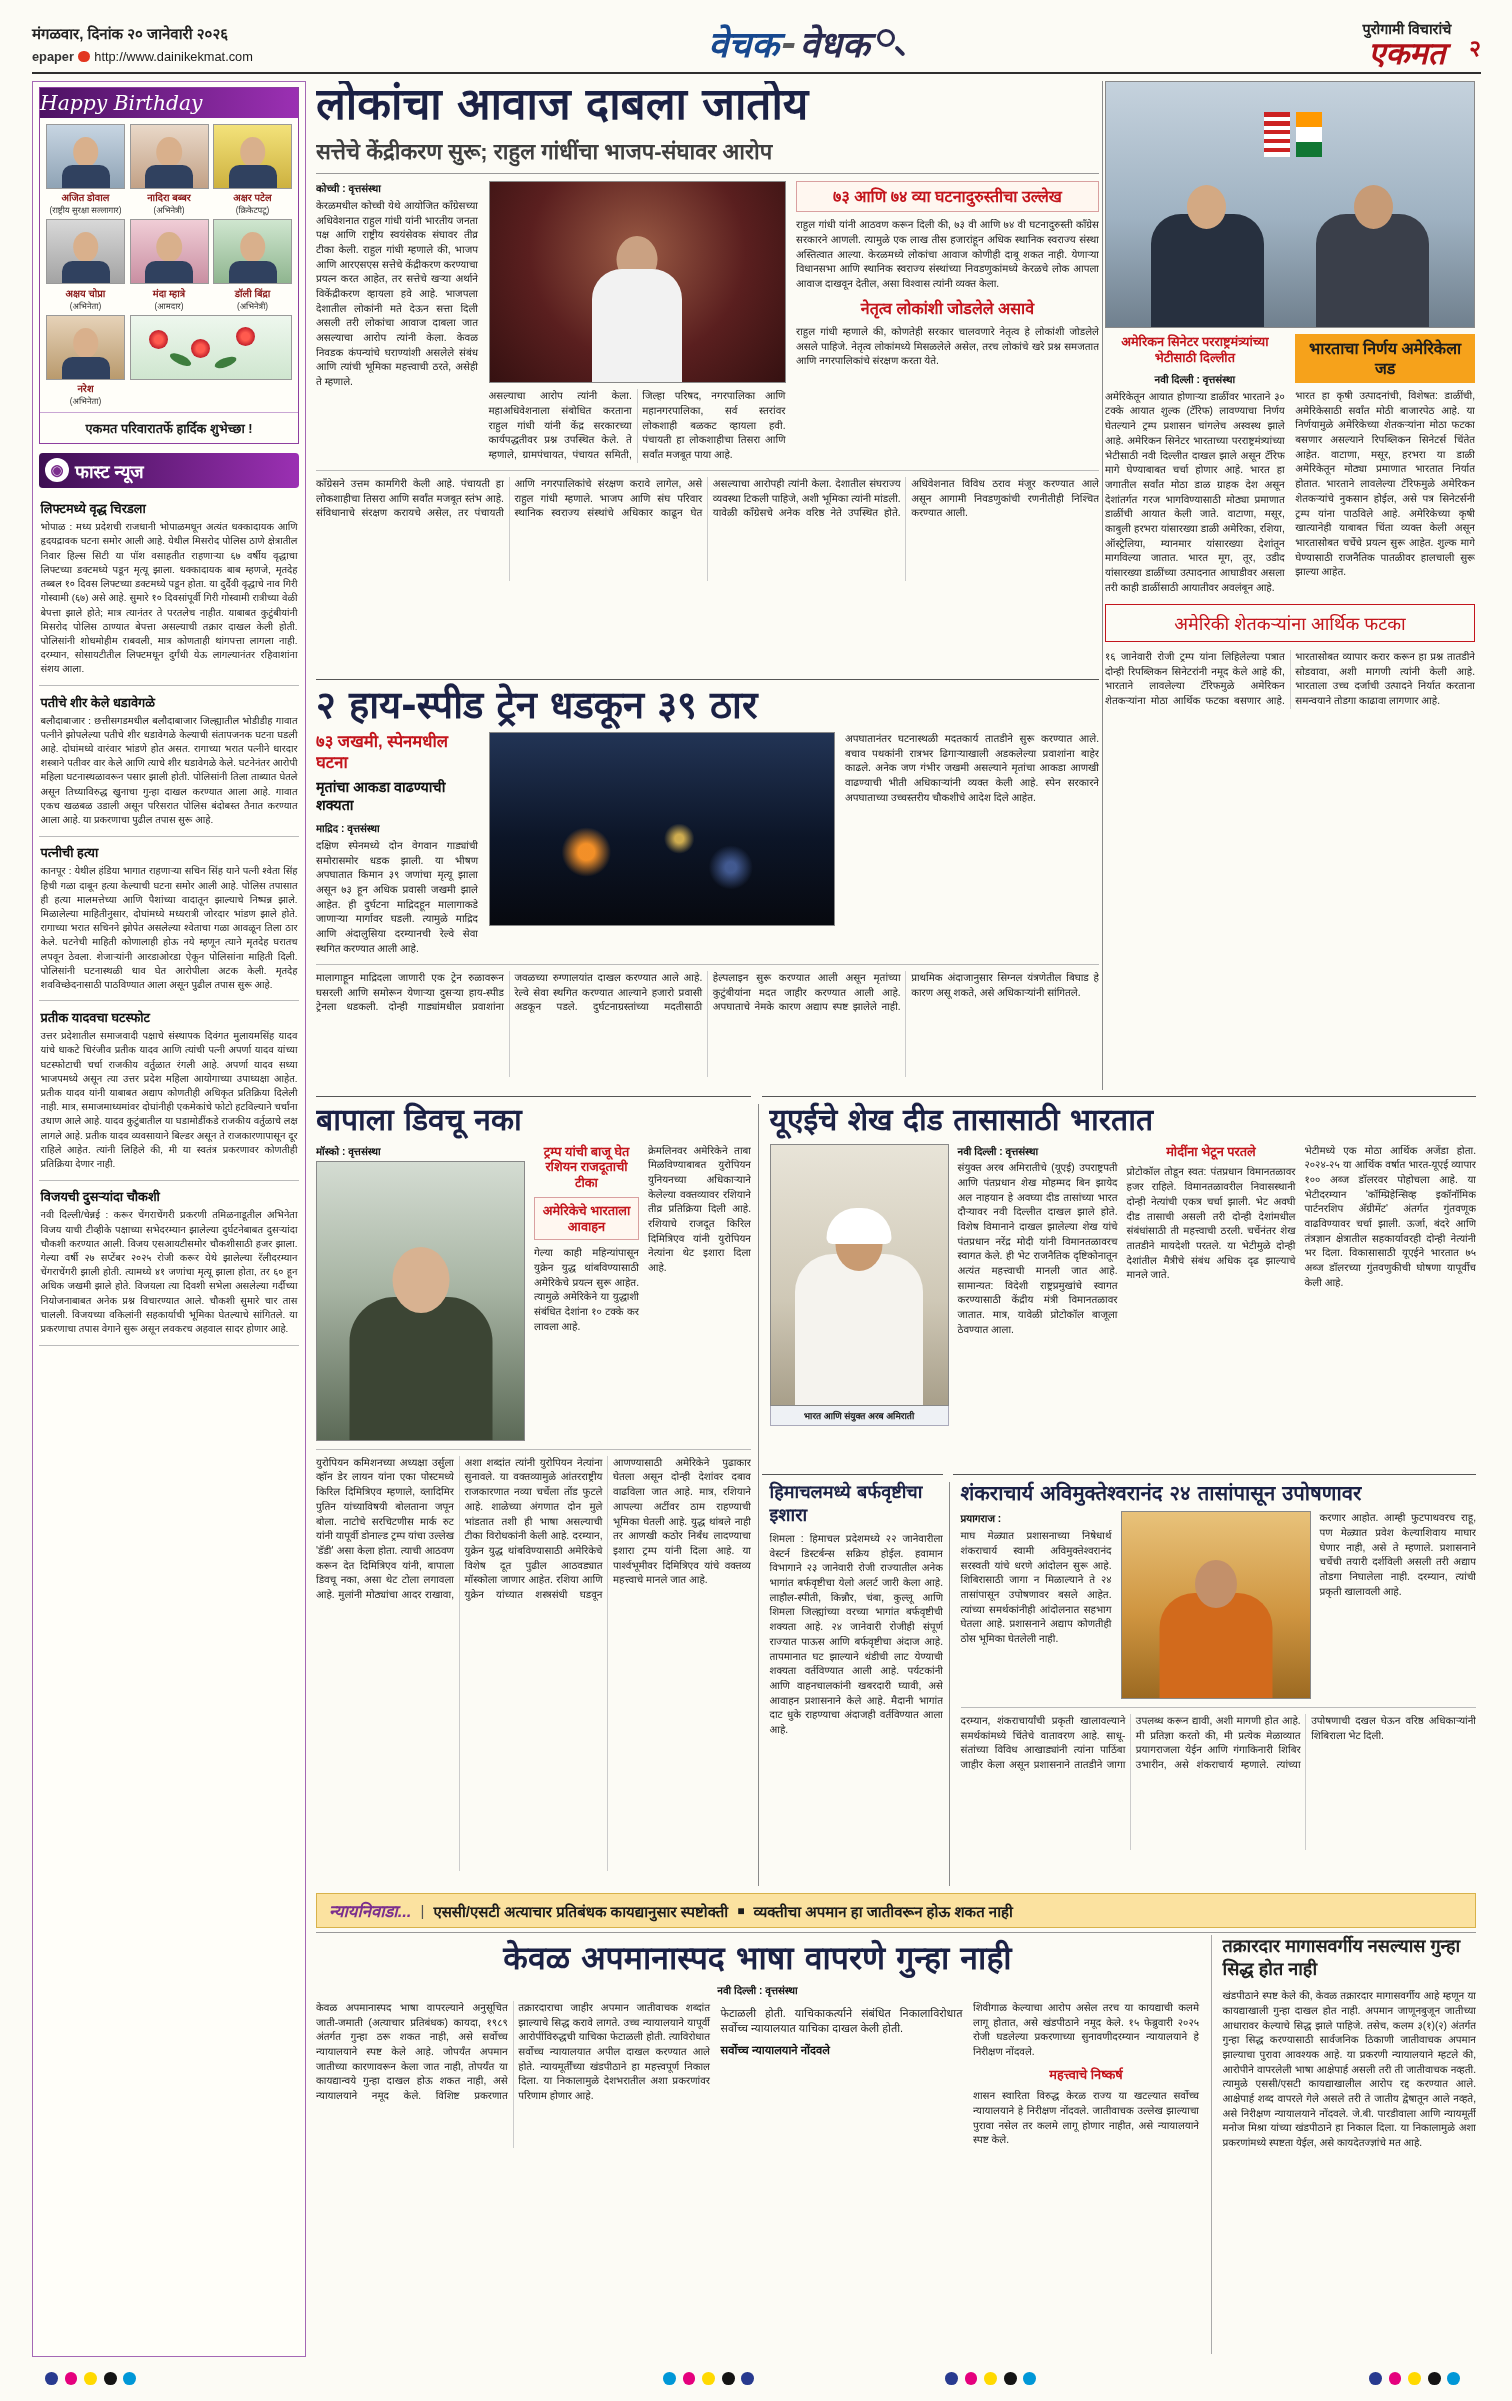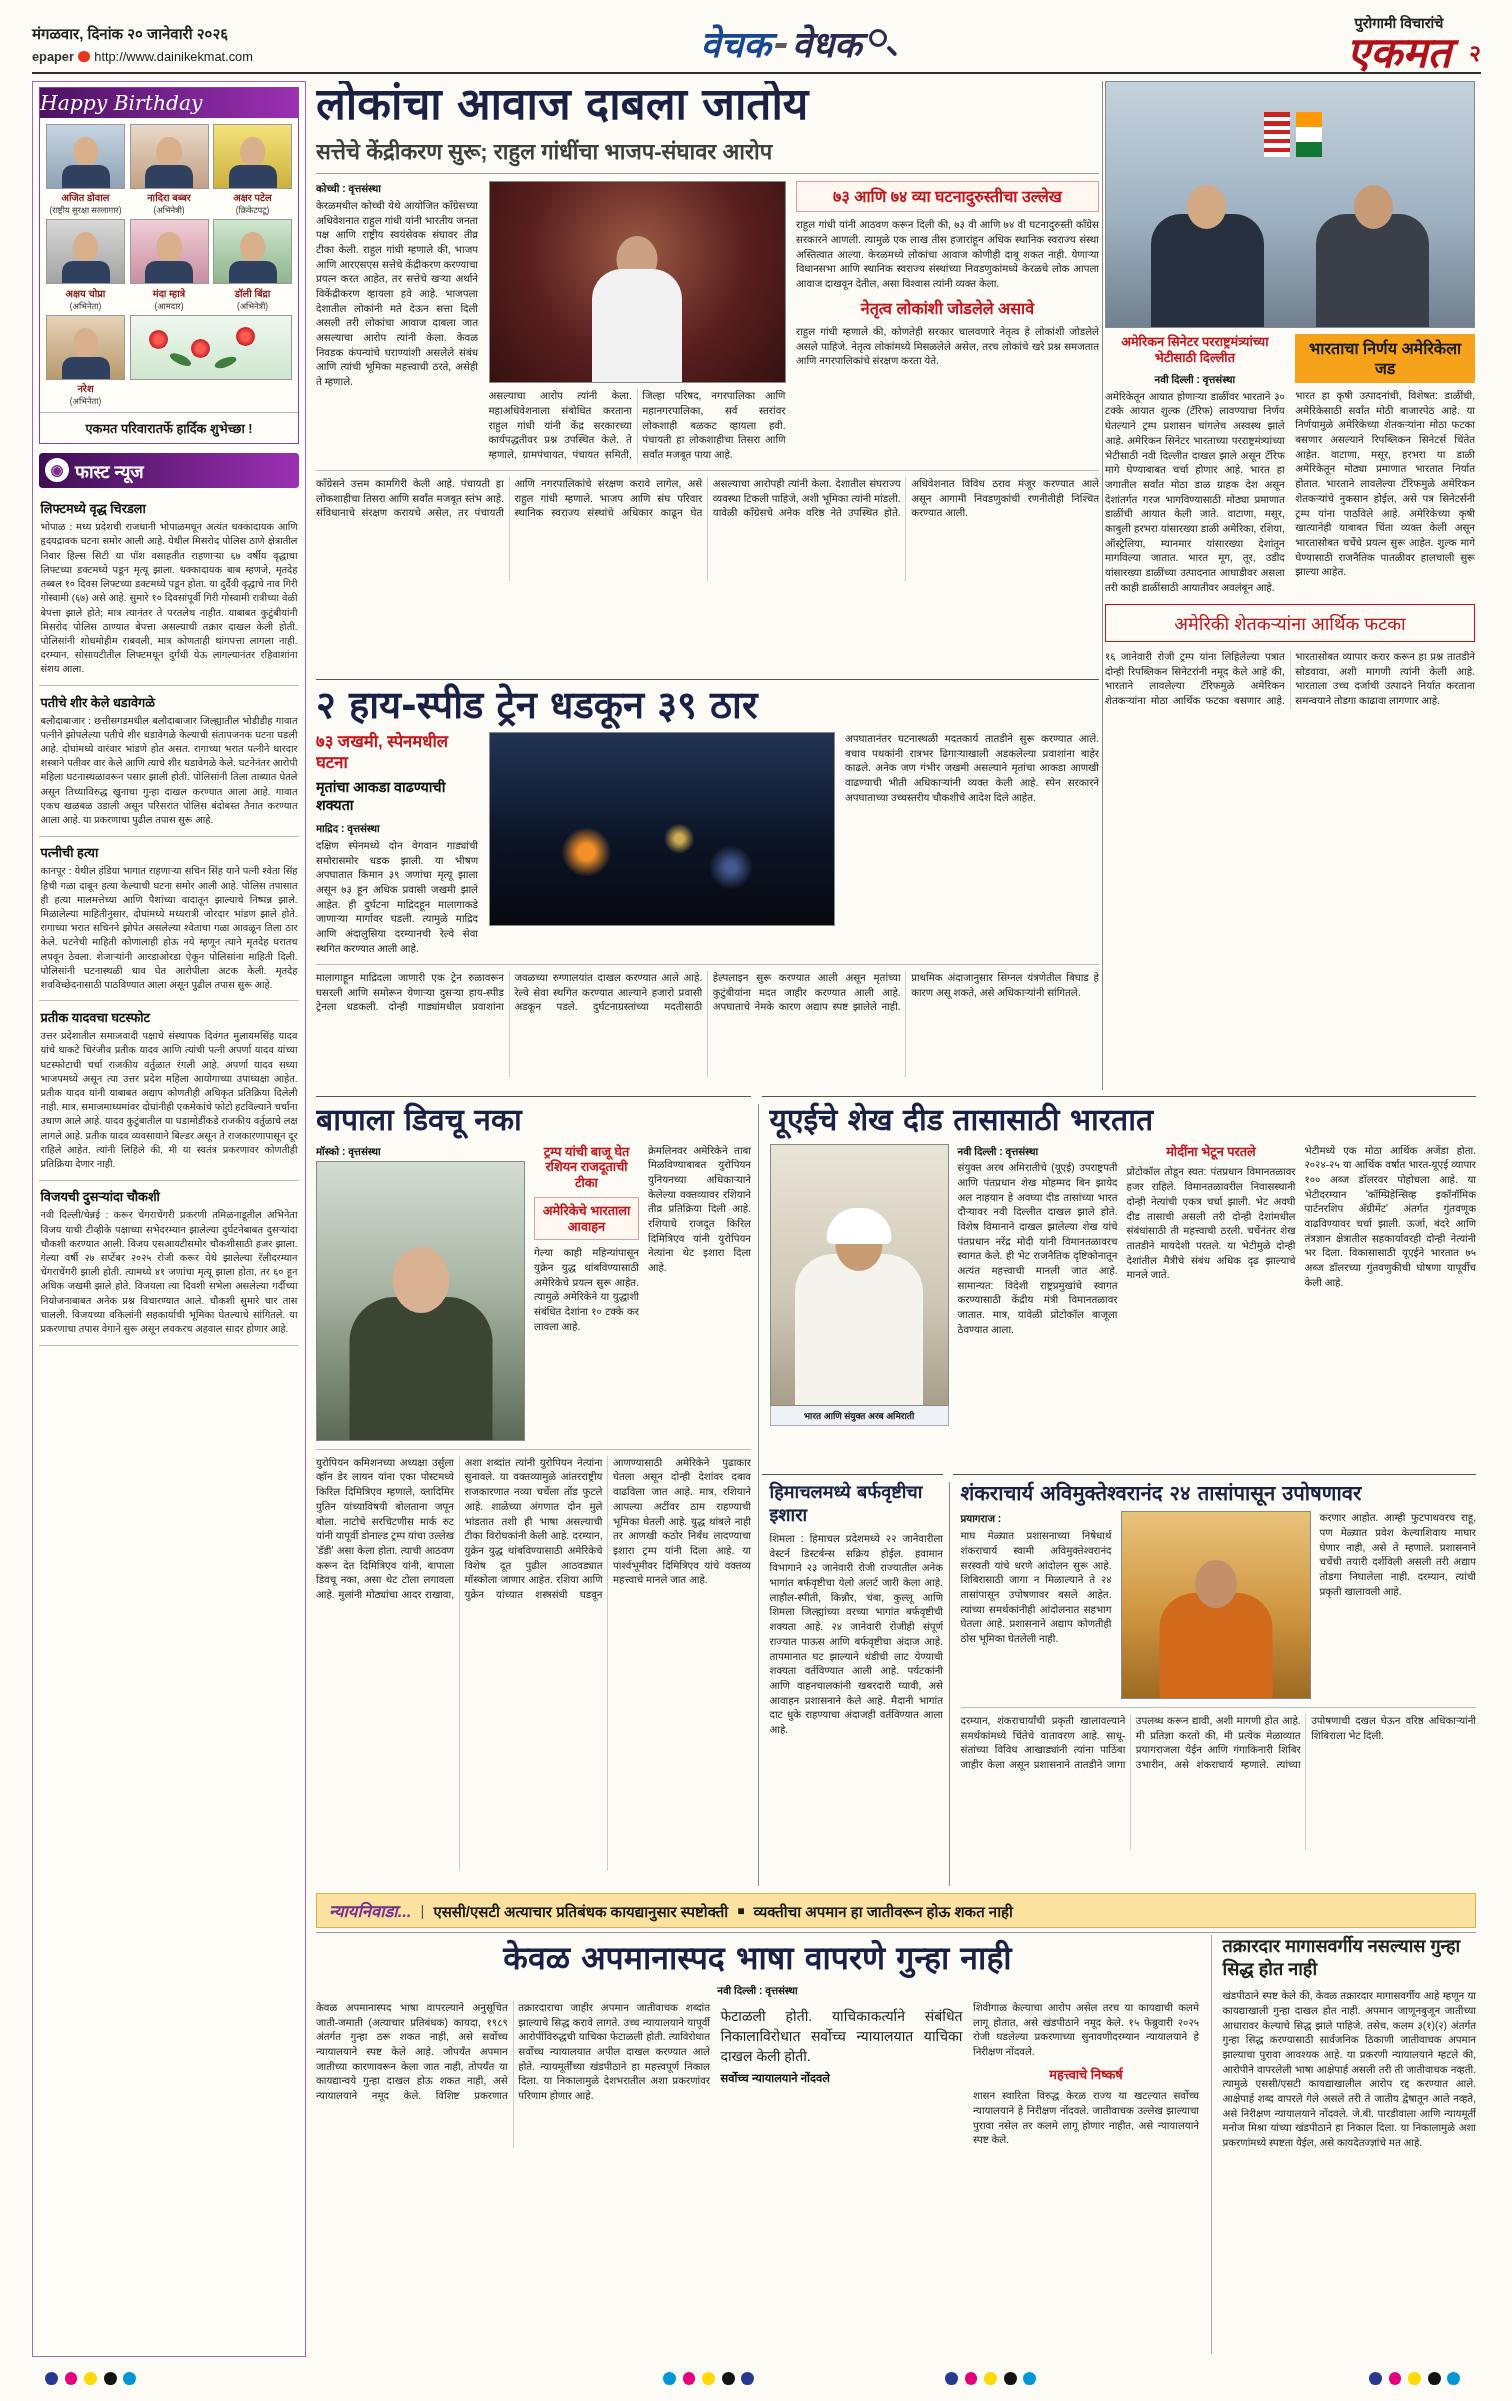--- a/index.html
+++ b/index.html
@@ -18,21 +18,21 @@
   .hdr-logo { font-family:"DejaVu Sans", sans-serif; font-weight:bold; font-style:italic; font-size:36px; display:flex; align-items:center; }
   .logo-a { color:#17488f; }
   .logo-dash { color:#5b5b5b; margin:0 3px; }
   .logo-b { color:#2b2b50; }
   .mag { display:inline-block; width:30px; height:30px; position:relative; margin-left:7.5px; }
   .mag-lens { position:absolute; width:18px; height:18px; border:3.8px solid #2b2b50; border-radius:50%; left:0; top:0; }
   .mag-handle { position:absolute; width:12px; height:3.8px; background:#2b2b50; transform:rotate(45deg); left:16.6px; top:20.3px; border-radius:2.3px; }
   .hdr-right { display:flex; align-items:flex-end; gap:18px; }
   .masthead-wrap { text-align:center; }
   .tagline { font-weight:bold; font-size:14.3px; color:#222; }
-  .masthead { font-family:Liberation Sans, sans-serif; font-weight:bold; font-style:italic; font-size:42px; color:#b01118; line-height:1; }
+  .masthead { font-family:Liberation Sans, sans-serif; font-weight:bold; font-style:italic; font-size:31px; color:#b01118; line-height:1; }
   .pagenum { font-size:22.6px; font-weight:bold; color:#b01118; padding-bottom:6px; }
 
   
   .sidebar { position:absolute; left:32px; top:81px; width:274px; height:2276px;
              border:1.5px solid #a468b5; padding:4.5px 6px; background:#fffef9; overflow:hidden; }
   .bday { border:1.5px solid #8e3fa0; margin-bottom:9px; }
   .bday-hdr { background:linear-gradient(90deg,#4d1263,#9b30b3); color:#fff; font-style:italic;
               font-family:"DejaVu Serif", serif; font-size:20.3px; text-align:left; padding:3px 0; }
   .bday-grid { display:grid; grid-template-columns:repeat(3,1fr); gap:4.5px; padding:6px; }
   .bday-cell { text-align:center; }
@@ -146,21 +146,21 @@
                 background:repeating-linear-gradient(90deg,#efe3c4 0 15px,#b99761 15px 22.6px); border:1.5px solid #8d7141; }
   .gavel { position:absolute; left:12px; bottom:12px; width:75px; height:60px; }
   .gavel-head { position:absolute; left:7.5px; top:7.5px; width:45px; height:21px; background:#7a4a22; border-radius:4.5px; transform:rotate(-30deg); }
   .gavel-handle { position:absolute; left:32px; top:27px; width:41px; height:6.8px; background:#9c6a36; border-radius:3px; transform:rotate(28deg); }
   .figures { position:absolute; right:21px; bottom:9px; width:68px; height:42px; }
   .fig-p { position:absolute; bottom:0; width:21px; height:25.6px; border-radius:9px 9px 0 0; background:#2aa9a0; }
   .fig-p.b { left:30px; background:#157f8d; }
   .fig-h { position:absolute; bottom:24px; width:12px; height:12px; border-radius:50%; background:#2aa9a0; left:4.5px; }
   .fig-h.b { left:35px; background:#157f8d; }
   .bold-line { font-weight:bold; font-size:11.3px; margin-top:4.5px; color:#111; }
-  .body.sm { font-size:14px; }
+  .body.sm { font-size:11px; }
 
   
   .hline { position:absolute; height:1.5px; background:#4a4a4a; }
   .vline { position:absolute; width:0.8px; background:#8a8a8a; }
   .dotgrp { position:absolute; top:2372px; display:flex; gap:6.8px; }
   .dot { width:12.8px; height:12.8px; border-radius:50%; display:inline-block; }
   .d1{background:#283a8f;} .d2{background:#e5007d;} .d3{background:#ffd900;} .d4{background:#141414;} .d5{background:#0097d7;}
 
   .mt6{margin-top:4.5px;} .mt10{margin-top:7.5px;}
   .strip-top { border-top:0.8px solid #bbb; padding-top:6px; margin-top:7.5px; }

